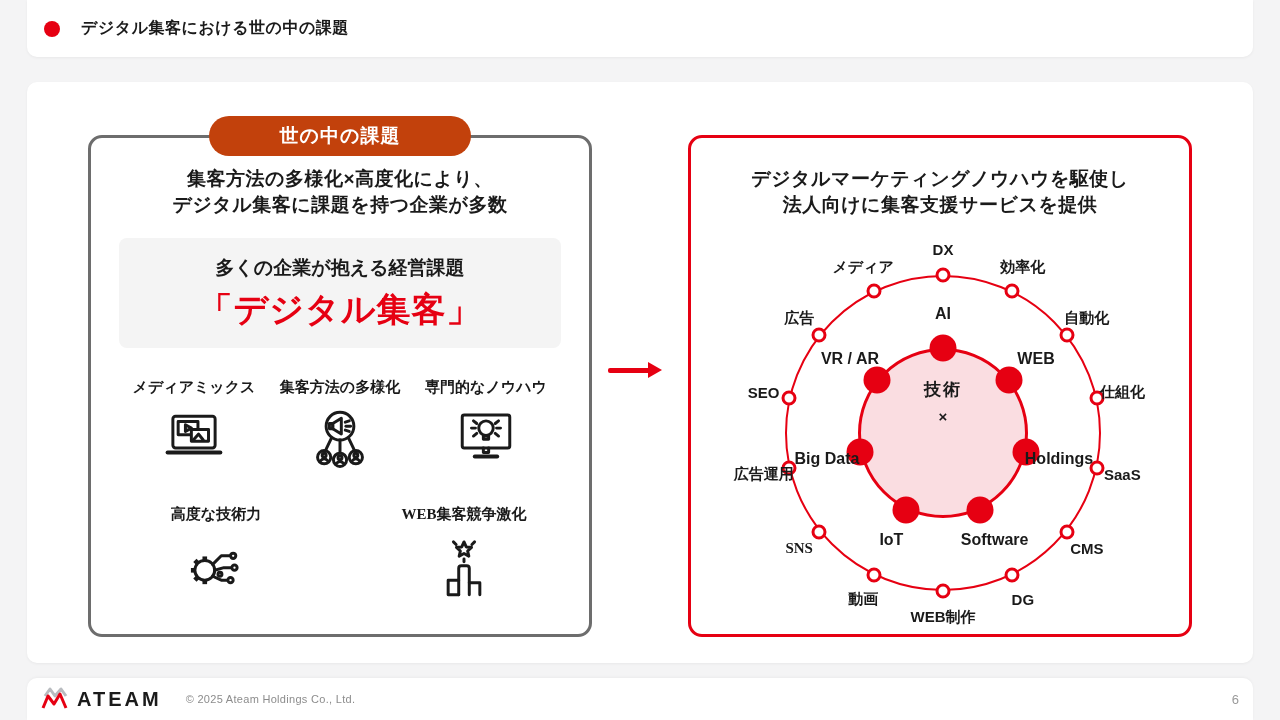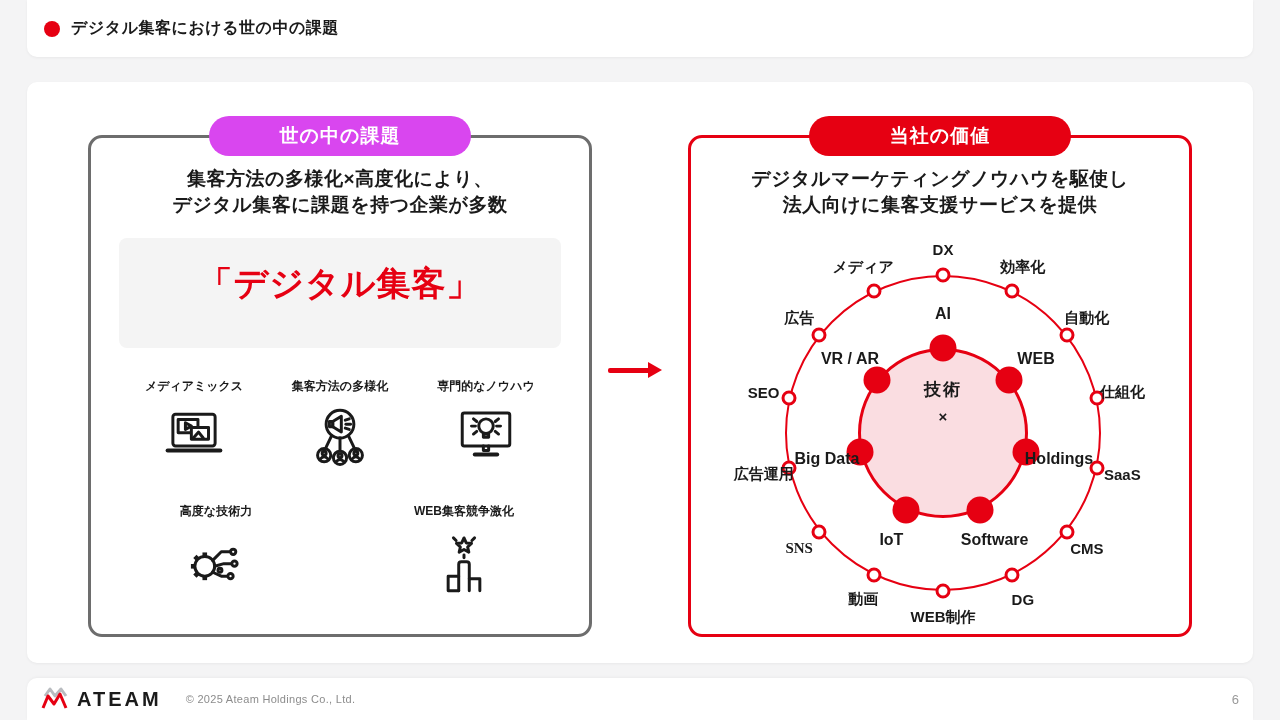--- a/index.html
+++ b/index.html
@@ -1,42 +1,42 @@
 <!DOCTYPE html>
 <html><head>
 <meta charset="utf-8">
 <style>
   html,body{margin:0;padding:0;width:1280px;height:720px;overflow:hidden;
     background:#f4f4f5;font-family:"Liberation Sans","DejaVu Sans",sans-serif;color:#1a1a1a;}
   .card{position:absolute;left:27px;width:1226px;background:#fff;}
   .header-card{top:0;height:57px;border-radius:0 0 10px 10px;box-shadow:0 1px 3px rgba(0,0,0,.05);}
   .main-card{top:82px;height:581px;border-radius:10px;box-shadow:0 1px 3px rgba(0,0,0,.05);}
   .footer-card{top:678px;height:42px;border-radius:10px 10px 0 0;box-shadow:0 -1px 3px rgba(0,0,0,.04);}
-  .header-inner{display:flex;align-items:center;height:100%;padding-left:17px;gap:11px;}
+  .header-inner{display:flex;align-items:center;height:100%;padding-left:17px;gap:21px;}
   .red-dot{width:16px;height:16px;border-radius:50%;background:#e60012;flex:0 0 auto;}
   .header-title{font-size:16px;font-weight:700;letter-spacing:.5px;}
   
   .panel{position:absolute;top:53px;width:504px;height:502px;border-radius:14px;box-sizing:border-box;}
   .panel.left{left:61px;border:3px solid #6d6d6d;}
   .panel.right{left:661px;border:3px solid #e60012;}
   .badge{position:absolute;top:-22px;left:50%;transform:translateX(-50%);width:262px;height:40px;
     border-radius:20px;color:#fff;font-weight:700;font-size:19px;display:flex;align-items:center;
     justify-content:center;letter-spacing:1px;}
-  .badge.gray{background:#d946ef;}
+  .badge.gray{background:#c2410c;}
   .badge.red{background:#e60012;}
   .panel-title{margin-top:28px;text-align:center;font-size:19px;font-weight:700;line-height:1.38;letter-spacing:.5px;}
   
   .highlight-box{margin:20px auto 0;width:442px;height:110px;background:#f4f4f4;border-radius:8px;
     text-align:center;box-sizing:border-box;padding-top:17px;}
   .highlight-caption{font-size:19px;font-weight:700;}
   .highlight-headline{margin-top:6px;font-size:34px;font-weight:800;color:#e60012;letter-spacing:1px;}
   .challenge-row1{margin-top:30px;display:flex;justify-content:space-between;padding:0 30px;}
   .challenge-row2{margin-top:28px;display:flex;justify-content:center;gap:96px;}
   .challenge{width:152px;text-align:center;}
-  .challenge-label{font-size:12px;font-weight:700;white-space:nowrap;}
+  .challenge-label{font-size:15px;font-weight:700;white-space:nowrap;font-family:Liberation Serif, serif;}
   .challenge-icon{margin-top:10px;}
   .challenge-icon svg{width:66px;height:66px;}
   
   .flow-arrow{position:absolute;left:581px;top:283px;width:54px;height:10px;}
   .flow-arrow .shaft{position:absolute;left:0;top:3px;width:42px;height:5px;background:#e60012;border-radius:2px;}
   .flow-arrow .head{position:absolute;right:0;top:-3px;width:0;height:0;
     border-left:14px solid #e60012;border-top:8px solid transparent;border-bottom:8px solid transparent;}
   
   .diagram{position:absolute;left:252px;top:295px;width:0;height:0;}
   .ring-circle{position:absolute;border-radius:50%;box-sizing:border-box;}
@@ -70,20 +70,21 @@
 
 <div class="card main-card">
 
   <div class="panel left">
     <div class="badge gray">世の中の課題</div>
     <div class="panel-title">
       <div>集客方法の多様化×高度化により、</div>
       <div>デジタル集客に課題を持つ企業が多数</div>
     </div>
     <div class="highlight-box">
+      <div class="highlight-caption">多くの企業が抱える経営課題</div>
       <div class="highlight-headline">「デジタル集客」</div>
     </div>
     <div class="challenge-row1" id="challenge-row1">
         <div class="challenge">
           <div class="challenge-label">メディアミックス</div>
           <div class="challenge-icon"><svg viewBox="0 0 100 100">
               <rect x="18" y="14" width="64" height="48" rx="4" fill="none" stroke="#1a1a1a" stroke-width="4.5" stroke-linecap="round" stroke-linejoin="round"></rect>
               <rect x="26" y="22" width="30" height="20" fill="none" stroke="#1a1a1a" stroke-width="4.5" stroke-linecap="round" stroke-linejoin="round"></rect>
               <polygon points="37,27 46,32 37,37" fill="none" stroke="#1a1a1a" stroke-width="4.5" stroke-linecap="round" stroke-linejoin="round"></polygon>
               <rect x="46" y="34" width="26" height="18" fill="#fff" stroke="#1a1a1a" stroke-width="4.5" stroke-linejoin="round"></rect>
@@ -164,21 +165,20 @@
         </div>
       </div>
   </div>
 
   <div class="flow-arrow">
     <span class="shaft"></span>
     <span class="head"></span>
   </div>
 
   <div class="panel right">
-    <div class="badge red">当社の価値</div>
     <div class="panel-title">
       <div>デジタルマーケティングノウハウを駆使し</div>
       <div>法人向けに集客支援サービスを提供</div>
     </div>
     <div class="diagram" id="value-diagram">
       <div class="ring-circle outer-circle"></div>
       <div class="ring-circle inner-circle"></div>
       <div class="center-text">
         <div class="center-line1">技術</div>
         <div class="center-line2">×</div>

